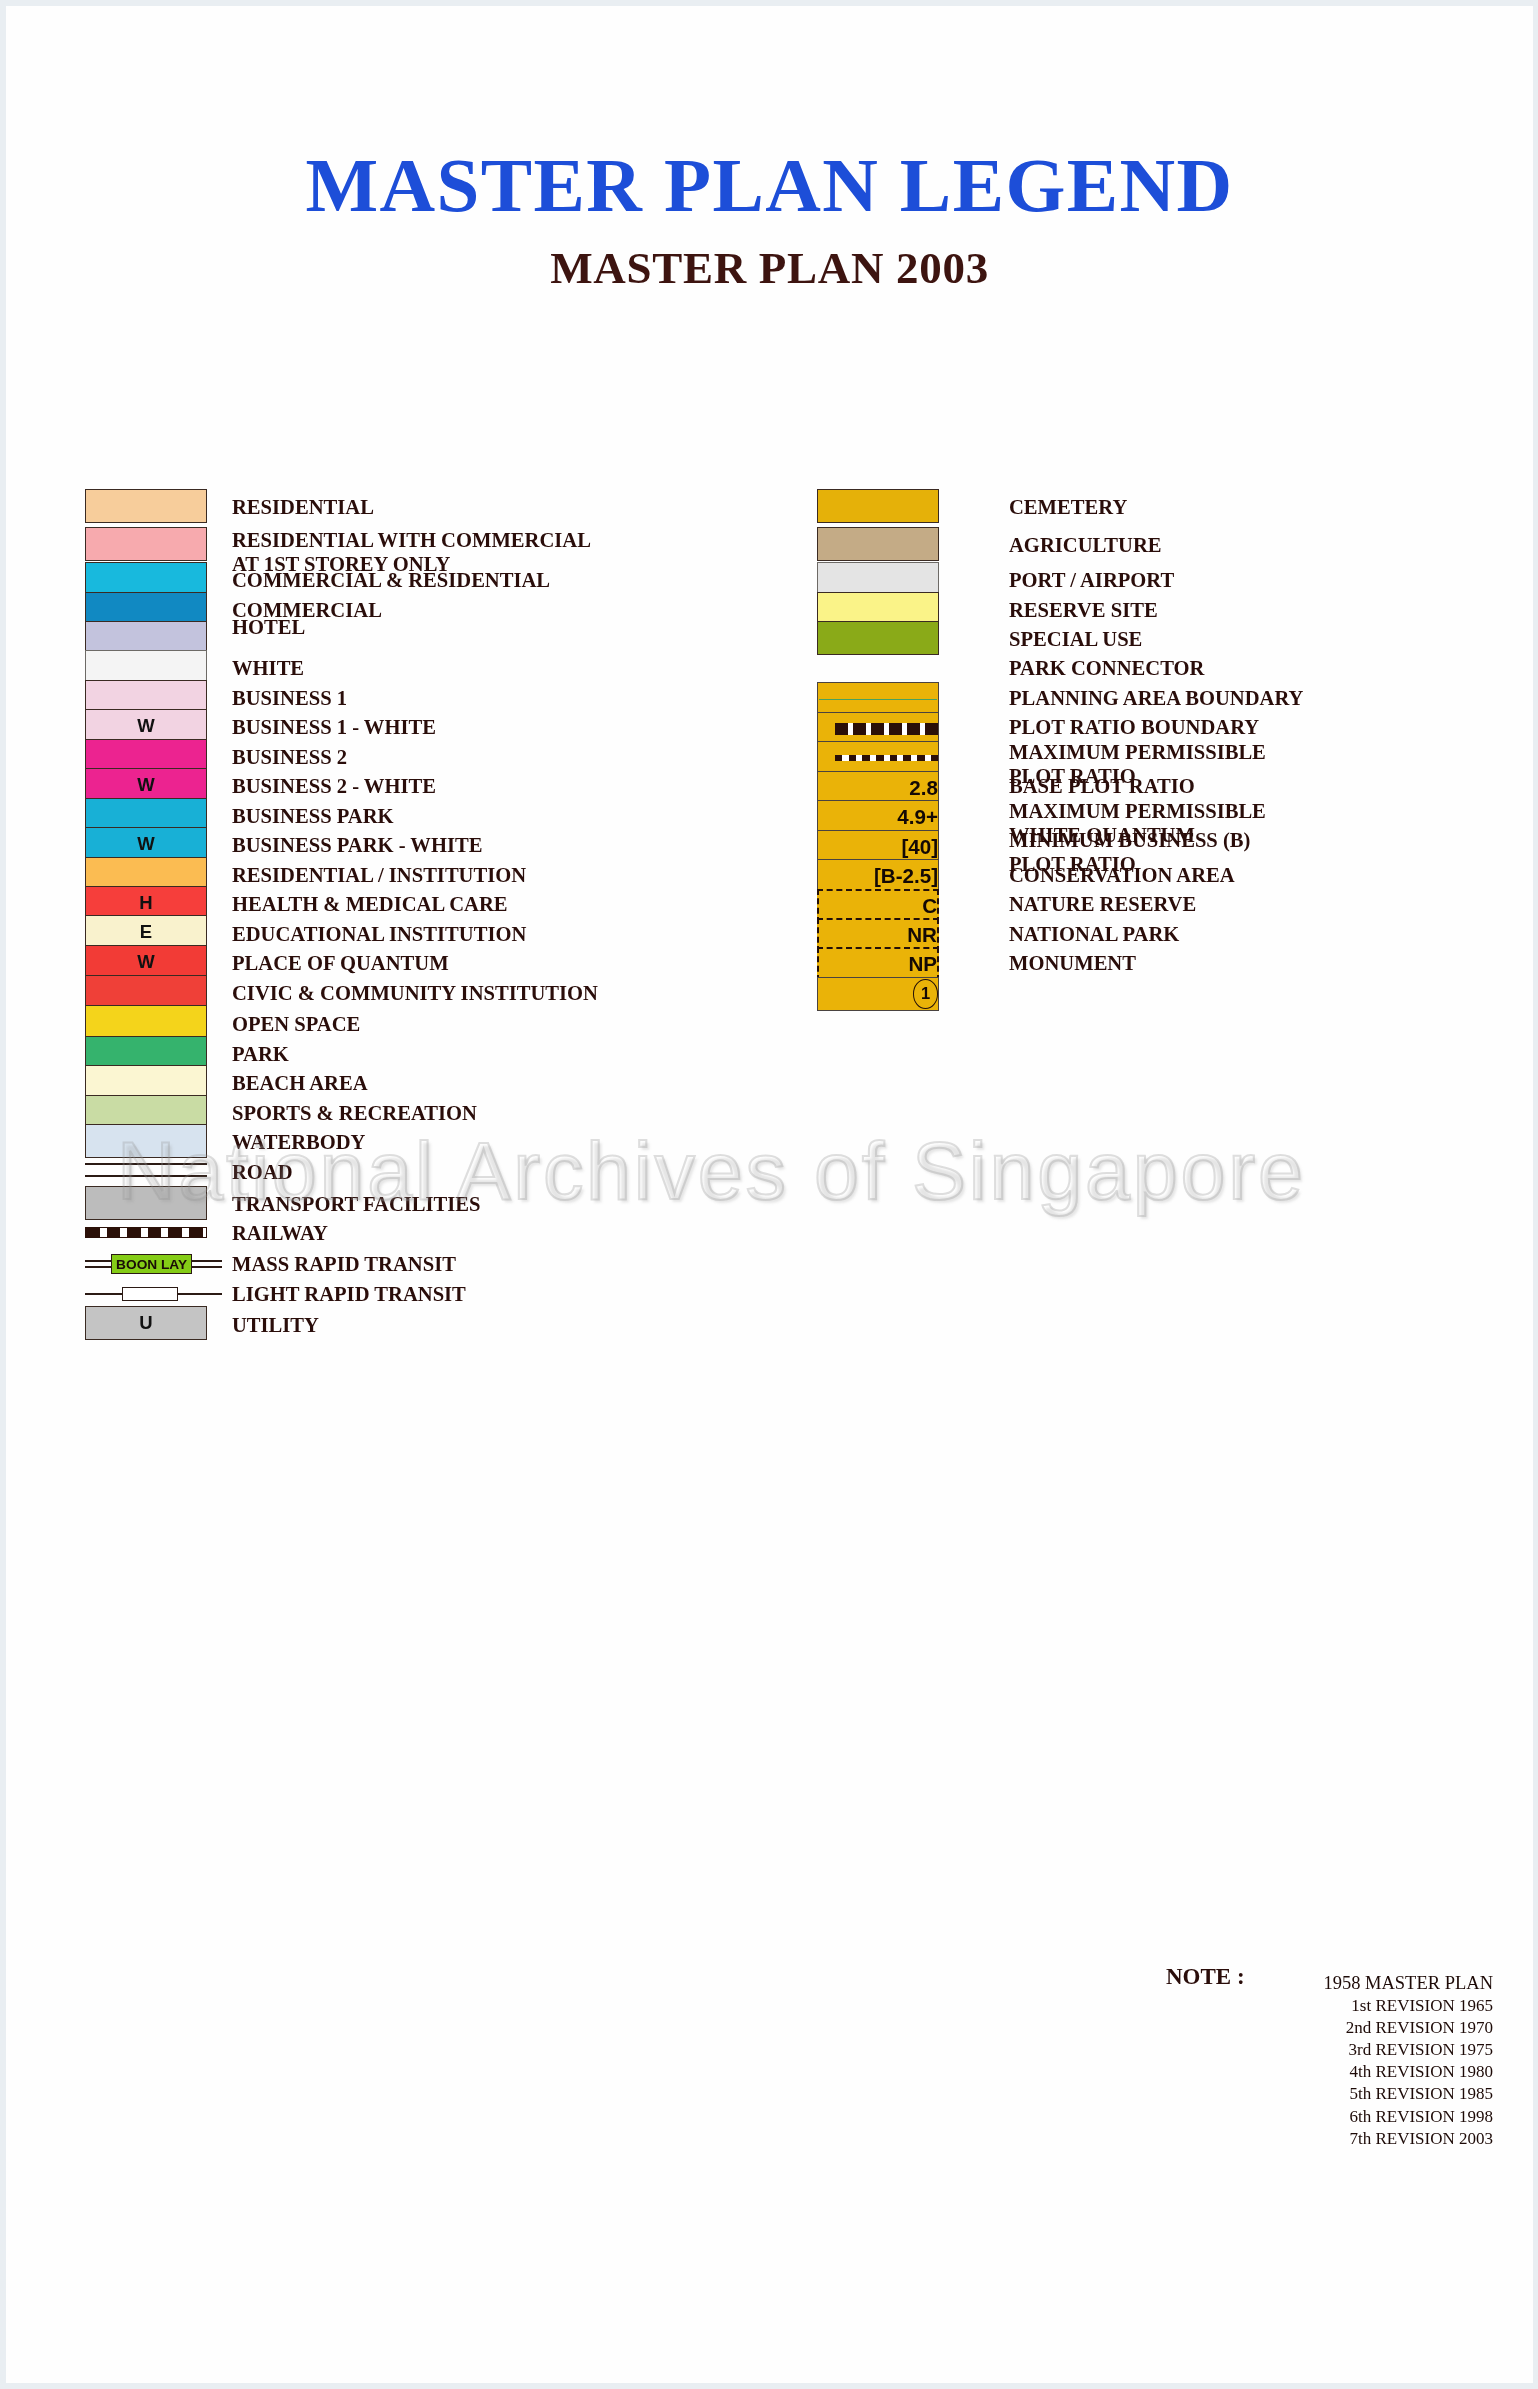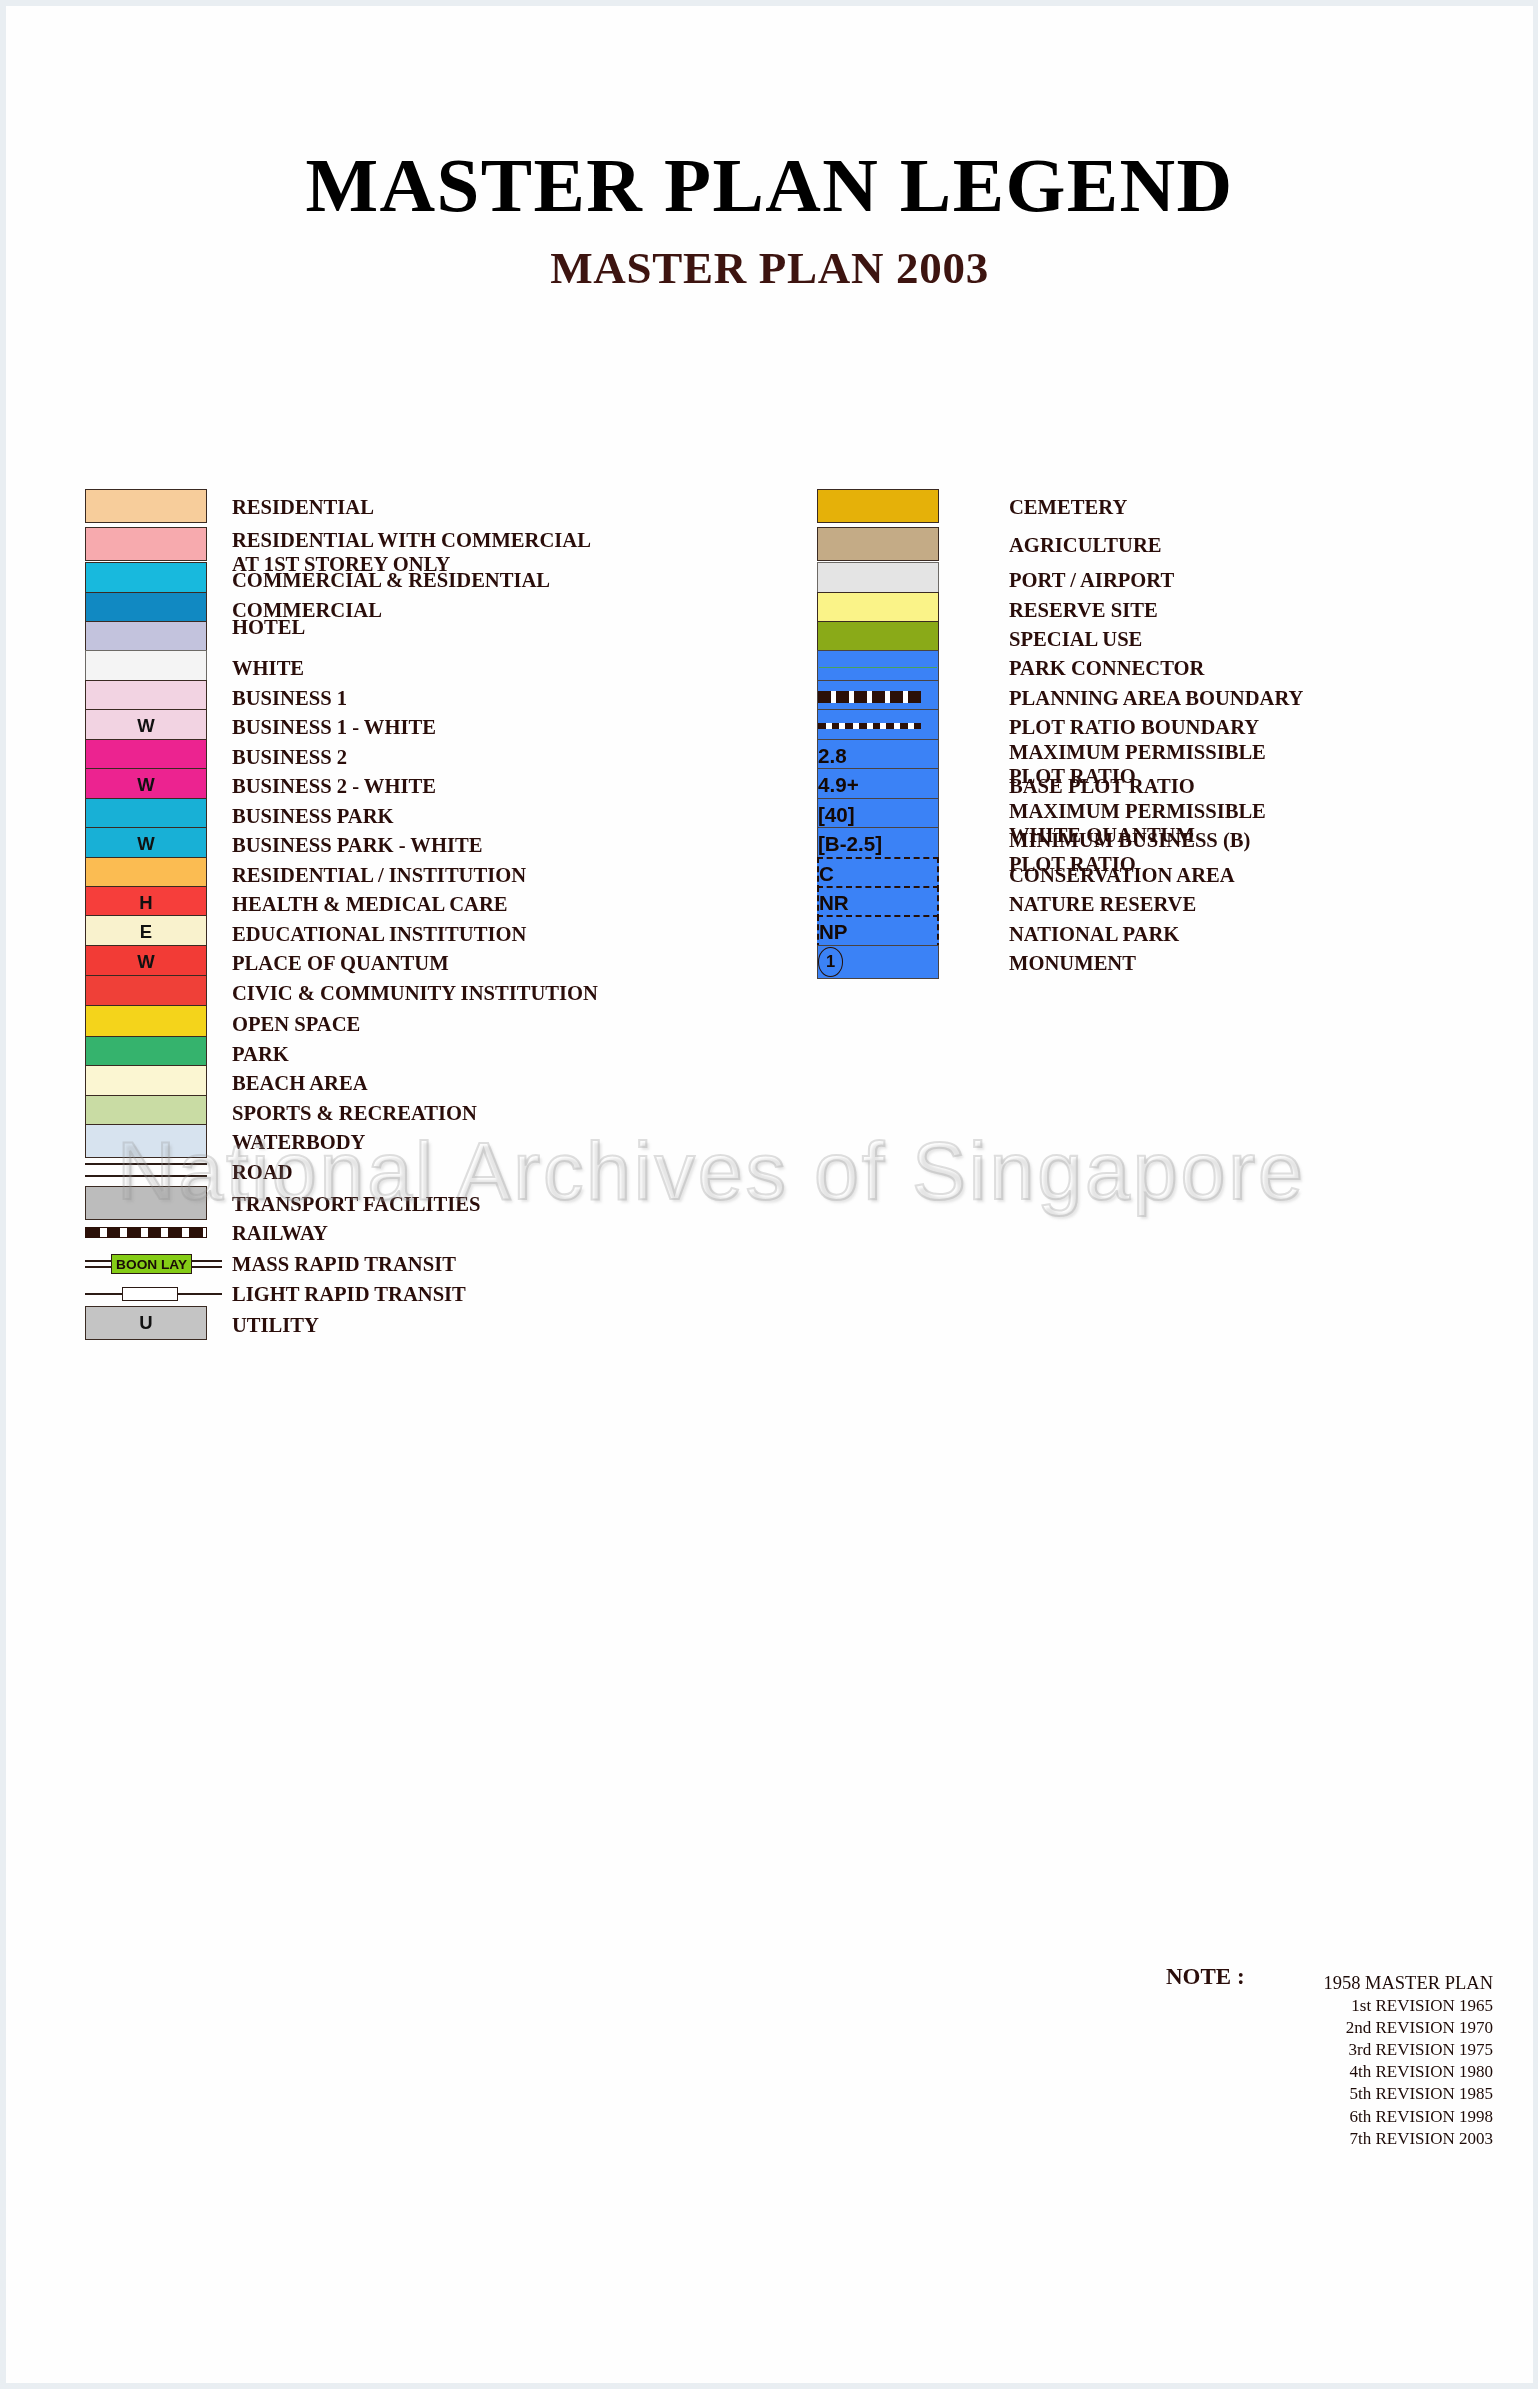--- a/index.html
+++ b/index.html
@@ -22,21 +22,21 @@
     box-sizing:border-box;
   }
 
   
   .title-block{position:absolute;left:0;right:0;top:147px;text-align:center;}
   .title-main{
     font-family:"Liberation Serif", serif;
     font-weight:bold;
     font-size:77px;
     letter-spacing:1.4px;
-    color:#000000;
+    color:#1d4ed8;
     line-height:1.0;
     white-space:nowrap;
   }
   .title-sub{
     font-family:"Liberation Serif", serif;
     font-weight:bold;
     font-size:45px;
     letter-spacing:0.7px;
     color:#3d1410;
     margin-top:18px;
@@ -131,23 +131,24 @@
     width:56px;height:13.7px;
     background:#fff;border:1.4px solid #2b1a14;
     box-sizing:border-box;
   }
 
   
   .bx{
     width:122px;height:34px;
     box-sizing:border-box;
     border:1.4px solid #4a4340;
-    background:#3b82f6;
-    display:flex;align-items:center;justify-content:flex-start;
+    background:#eab308;
+    display:flex;align-items:center;justify-content:flex-end;
     position:relative;
+    margin-top:32px;
   }
   .bx span{
     font-family:"Liberation Sans", sans-serif;
     font-weight:bold;font-size:20.6px;color:#140905;
     line-height:1;
   }
   .bx.dash{border:2.7px dashed #241008;}
   .bx .greenline{
     position:absolute;left:1.4px;right:1.4px;top:50%;
     height:1.4px;background:#4aa15e;

